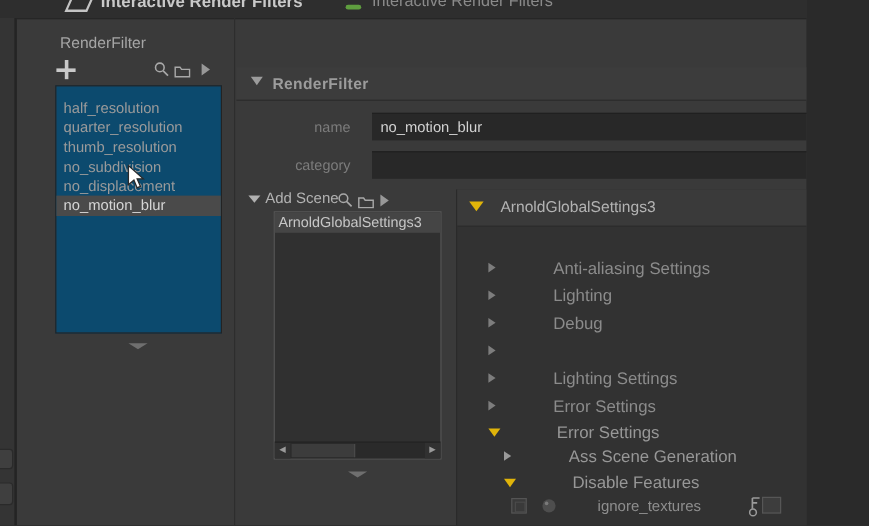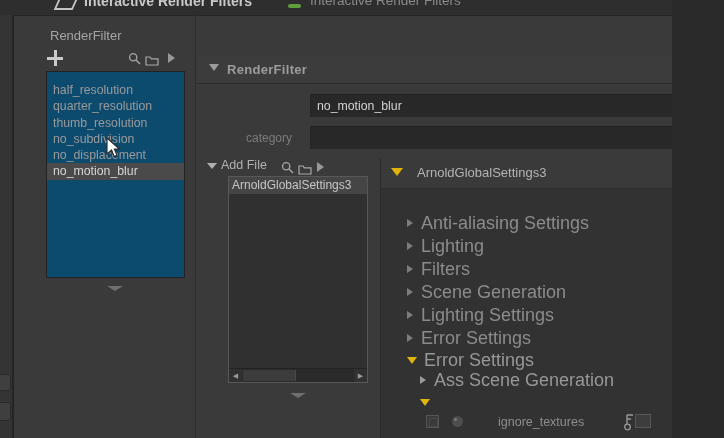--- a/index.html
+++ b/index.html
@@ -51,21 +51,21 @@
   .hs-thumb{position:absolute;left:14px;top:1px;width:52px;height:11px;background:#3c3c3c;border-right:1px solid #494949;}
   
   .npanel{position:absolute;left:380px;top:158px;width:344px;height:280px;background:#323232;border-left:1px solid #2a2a2a;box-sizing:border-box;}
   .nheader{position:absolute;left:0;top:0;width:100%;height:30px;background:#3a3a3a;border-bottom:1px solid #2b2b2b;}
   .tri-down-yel{width:0;height:0;border-left:6px solid transparent;border-right:6px solid transparent;border-top:8px solid #e0b40a;}
   .ntitle{position:absolute;left:36px;top:7px;font-size:13px;color:#b3b3b3;}
   .ntype{position:absolute;left:188px;top:7px;font-size:13px;color:#6c6c6c;}
   .grow{position:absolute;left:0;width:100%;height:18px;display:flex;align-items:center;}
   .tri-r{width:0;height:0;border-left:6px solid #7d7d7d;border-top:4.5px solid transparent;border-bottom:4.5px solid transparent;margin-right:8px;}
   .tri-d-y{width:0;height:0;border-left:5px solid transparent;border-right:5px solid transparent;border-top:7px solid #e0b40a;margin-right:7px;}
-  .glabel{font-size:18px;color:#8b8b8b;white-space:nowrap;}
+  .glabel{font-size:14px;color:#8b8b8b;white-space:nowrap;margin-left:40px;}
   .glabel.bright{color:#979797;}
   .pl0{padding-left:26px;}
   .pl1{padding-left:39px;}
   .prow{position:absolute;left:0;width:100%;height:17px;}
   .pchk1{position:absolute;left:45px;top:1px;width:13px;height:13px;border:1px solid #555;background:#3a3a3a;box-sizing:border-box;}
   .pchk1 i{position:absolute;left:2px;top:2px;width:7px;height:7px;border:1px solid #4a4a4a;display:block;}
   .pbadge{position:absolute;left:71px;top:2px;width:11px;height:11px;border-radius:50%;background:#4e4e4e;}
   .pbadge i{position:absolute;left:2px;top:2px;width:3px;height:3px;border-radius:50%;background:#7a7a7a;display:block;}
   .pname{position:absolute;left:117px;top:1px;font-size:12.5px;color:#8e8e8e;}
   .pkey{position:absolute;left:243px;top:-1px;}
@@ -115,26 +115,27 @@
     <div class="litem sel">no_motion_blur</div>
   </div>
   <span class="chev-down" style="left:107px;top:286px;"></span>
 
   <div class="dheader">
     <span class="tri-down-gray icon-abs" style="left:12px;top:8px;"></span>
     <span class="dtitle">RenderFilter</span>
     <span class="help" style="left:512px;top:6px;">?</span>
   </div>
 
+  <span class="flabel" style="left:197px;top:99px;">name</span>
   <div class="field" style="top:94px;">no_motion_blur</div>
   <span class="flabel" style="left:197px;top:131px;">category</span>
   <div class="field" style="top:126px;"></div>
 
   <span class="an-tri"></span>
-  <span class="an-label">Add File</span>
+  <span class="an-label">Add Scene</span>
   <span class="icon-abs" style="left:281px;top:160px;">
     <svg width="13" height="13" viewBox="0 0 13 13">
         <circle cx="5.2" cy="5.2" r="3.6" fill="none" stroke="#a8a8a8" stroke-width="1.3"></circle>
         <line x1="8" y1="8" x2="12" y2="12" stroke="#a8a8a8" stroke-width="1.4"></line>
       </svg>
   </span>
   <span class="icon-abs" style="left:298px;top:161px;">
     <svg width="14" height="11" viewBox="0 0 14 11">
         <path d="M1 10 V2 h4 l1.3 1.8 H13 V10 Z" fill="none" stroke="#a8a8a8" stroke-width="1.2"></path>
       </svg>
@@ -161,44 +162,44 @@
     <div class="grow pl0" style="top:56px;">
       <span class="tri-r"></span>
       <span class="glabel">Anti-aliasing Settings</span>
     </div>
     <div class="grow pl0" style="top:79px;">
       <span class="tri-r"></span>
       <span class="glabel">Lighting</span>
     </div>
     <div class="grow pl0" style="top:102px;">
       <span class="tri-r"></span>
-      <span class="glabel">Filters</span>
+      <span class="glabel">Debug</span>
     </div>
     <div class="grow pl0" style="top:125px;">
       <span class="tri-r"></span>
-      <span class="glabel">Scene Generation</span>
     </div>
     <div class="grow pl0" style="top:148px;">
       <span class="tri-r"></span>
       <span class="glabel">Lighting Settings</span>
     </div>
     <div class="grow pl0" style="top:171px;">
       <span class="tri-r"></span>
       <span class="glabel">Error Settings</span>
     </div>
     <div class="grow pl0" style="top:193px;">
       <span class="tri-d-y"></span>
       <span class="glabel bright">Error Settings</span>
     </div>
     <div class="grow pl1" style="top:213px;">
       <span class="tri-r" style="border-left-color:#9a9a9a;"></span>
       <span class="glabel bright">Ass Scene Generation</span>
     </div>
     <div class="grow pl1" style="top:235px;">
       <span class="tri-d-y"></span>
+      <span class="glabel bright">Disable Features</span>
     </div>
 
     <div class="prow" style="top:256px;">
       <span class="pchk1">
           <i></i>
         </span>
       <span class="pbadge">
           <i></i>
         </span>
       <span class="pname">ignore_textures</span>

